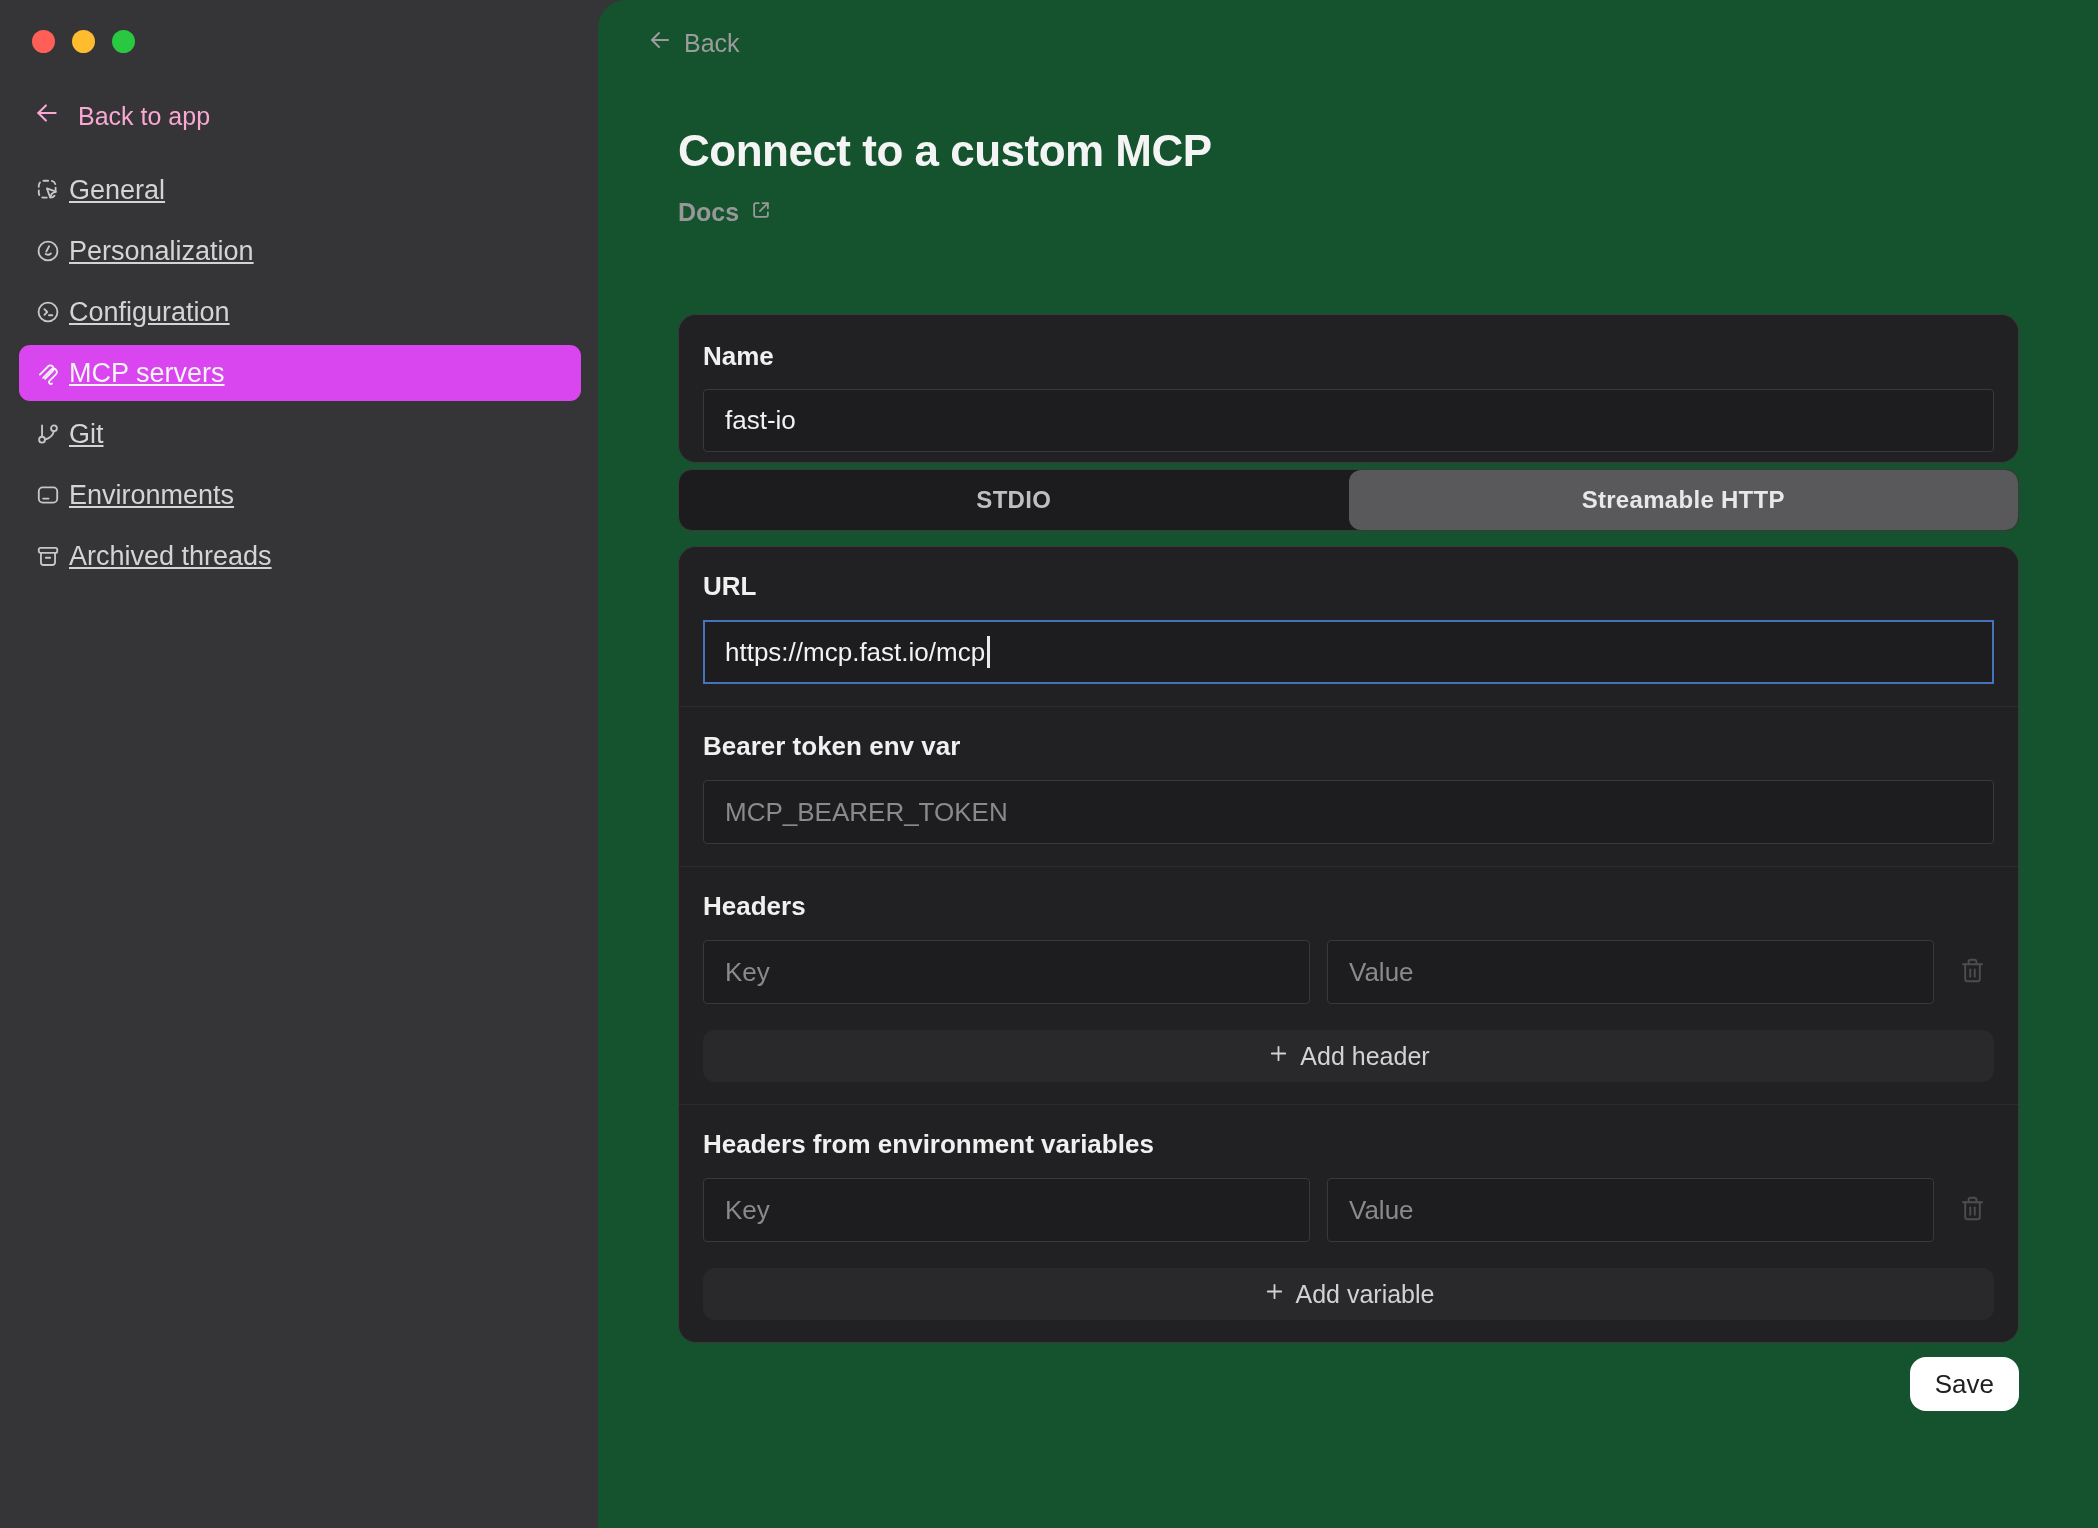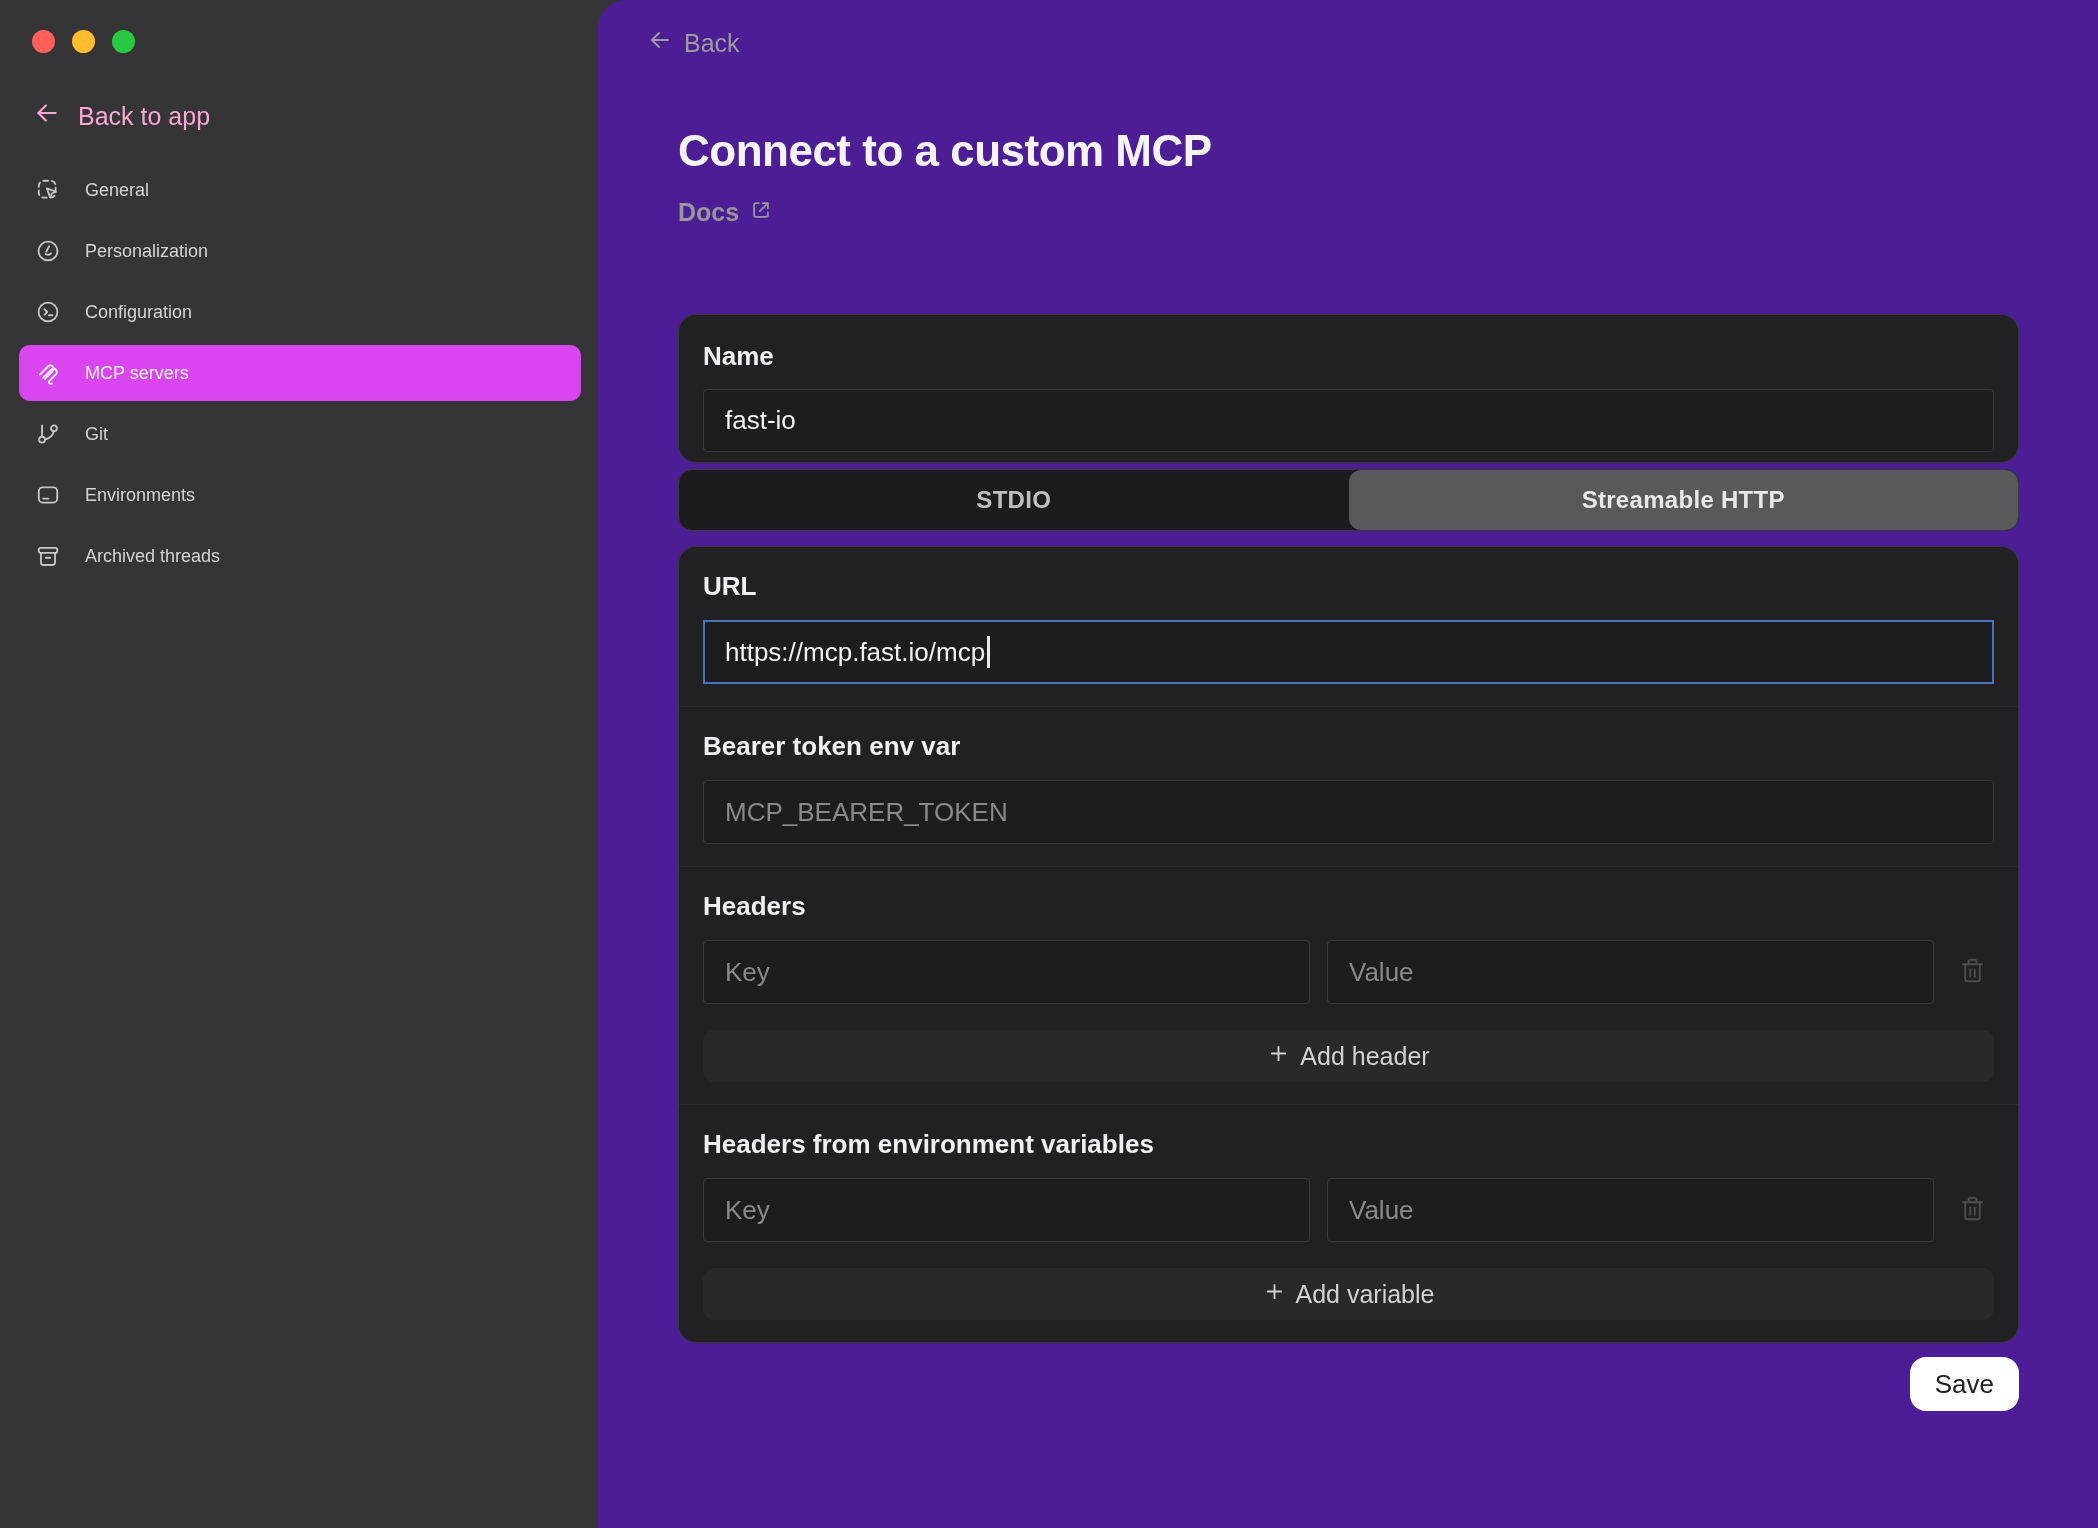--- a/index.html
+++ b/index.html
@@ -27,32 +27,32 @@
   .back-to-app {
     position:absolute; left:34px; top:100px; height:32px;
     display:flex; align-items:center; gap:18px;
     color:#f9a8d4; font-size:25px; cursor:pointer;
   }
   .back-to-app svg { width:26px; height:26px; }
 
   .nav { position:absolute; left:19px; top:162px; width:562px; }
   .nav-item {
     height:56px; margin-bottom:5px; border-radius:11px;
-    display:flex; align-items:center; gap:24px; padding:0 16px;
-    color:#d4d4d6; font-size:18px; cursor:pointer;
+    display:flex; align-items:center; gap:8px; padding:0 16px;
+    color:#d4d4d6; font-size:27px; cursor:pointer;text-decoration:underline;
   }
   .nav-item .nav-icon { width:26px; height:26px; flex:none; color:#c6c6c8; display:flex; }
   .nav-item.selected { background:#d946ef; color:#f4f4f5; font-weight:500; }
   .nav-item.selected .nav-icon { color:#f4f4f5; }
   .nav-icon svg { width:26px; height:26px; }
 
   
   .main {
     position:absolute; left:598px; top:0; width:1500px; height:1528px;
-    background:#4c1d95; border-top-left-radius:28px;
+    background:#14532d; border-top-left-radius:28px;
   }
   .back-link {
     position:absolute; left:50px; top:28px; height:30px;
     display:flex; align-items:center; gap:12px;
     color:#9c9c9e; font-size:25px; font-weight:500; cursor:pointer;
   }
   .back-link svg { width:24px; height:24px; }
 
   .main-content { position:absolute; left:80px; top:0; width:1341px; }
   .page-title {

